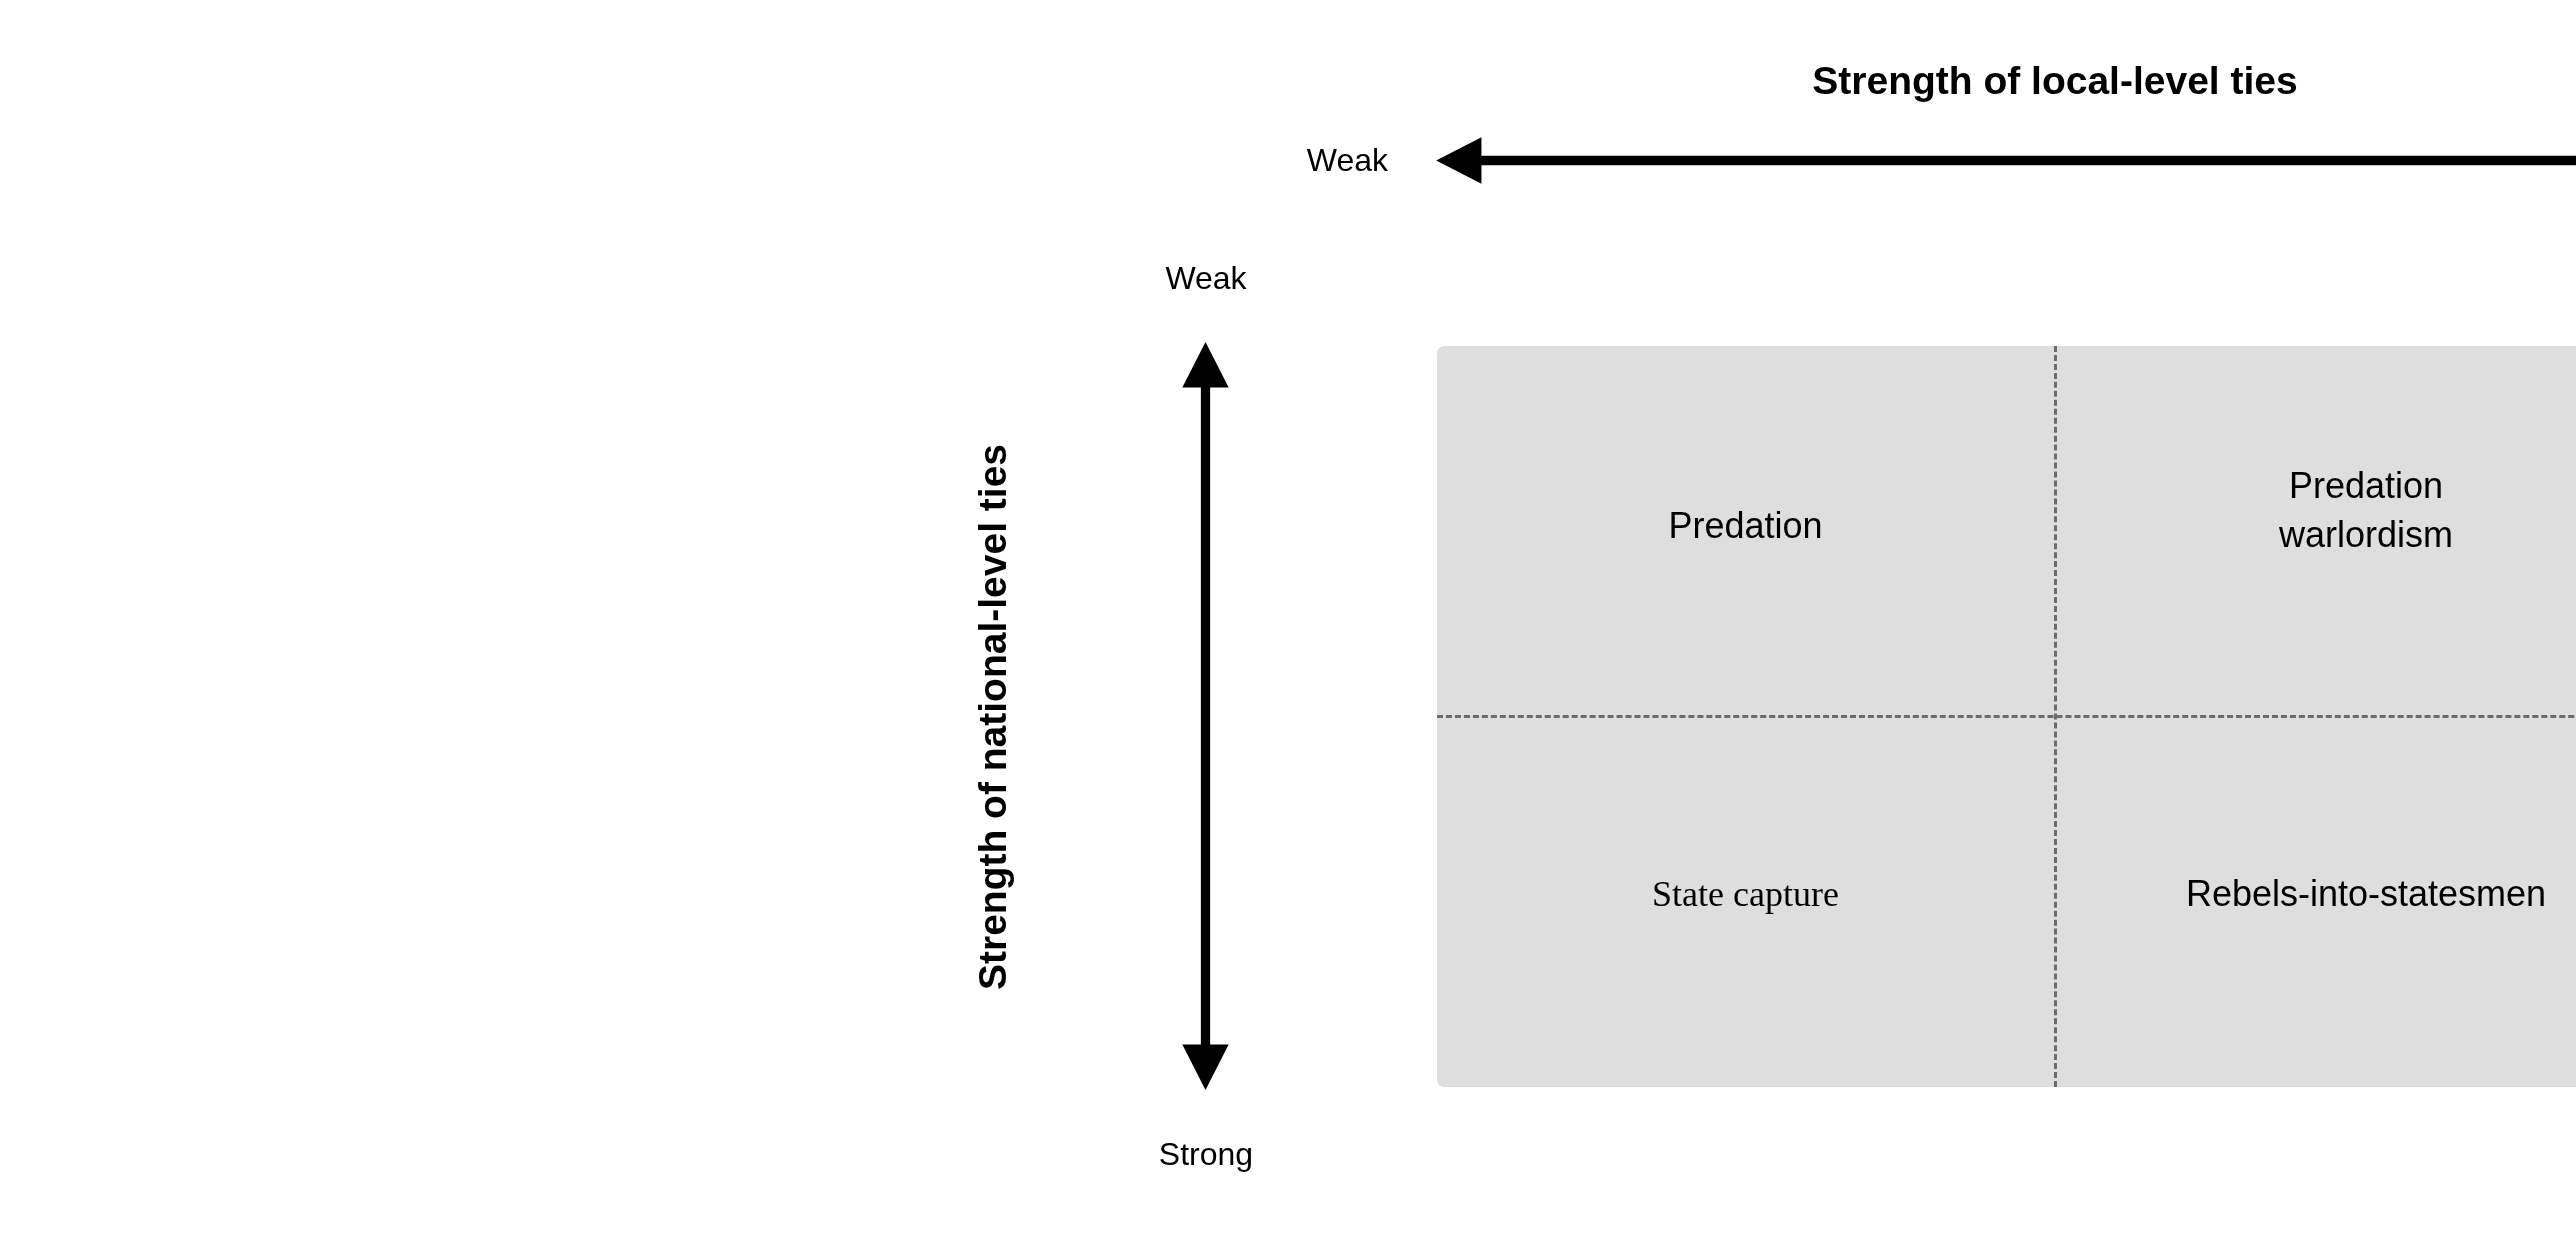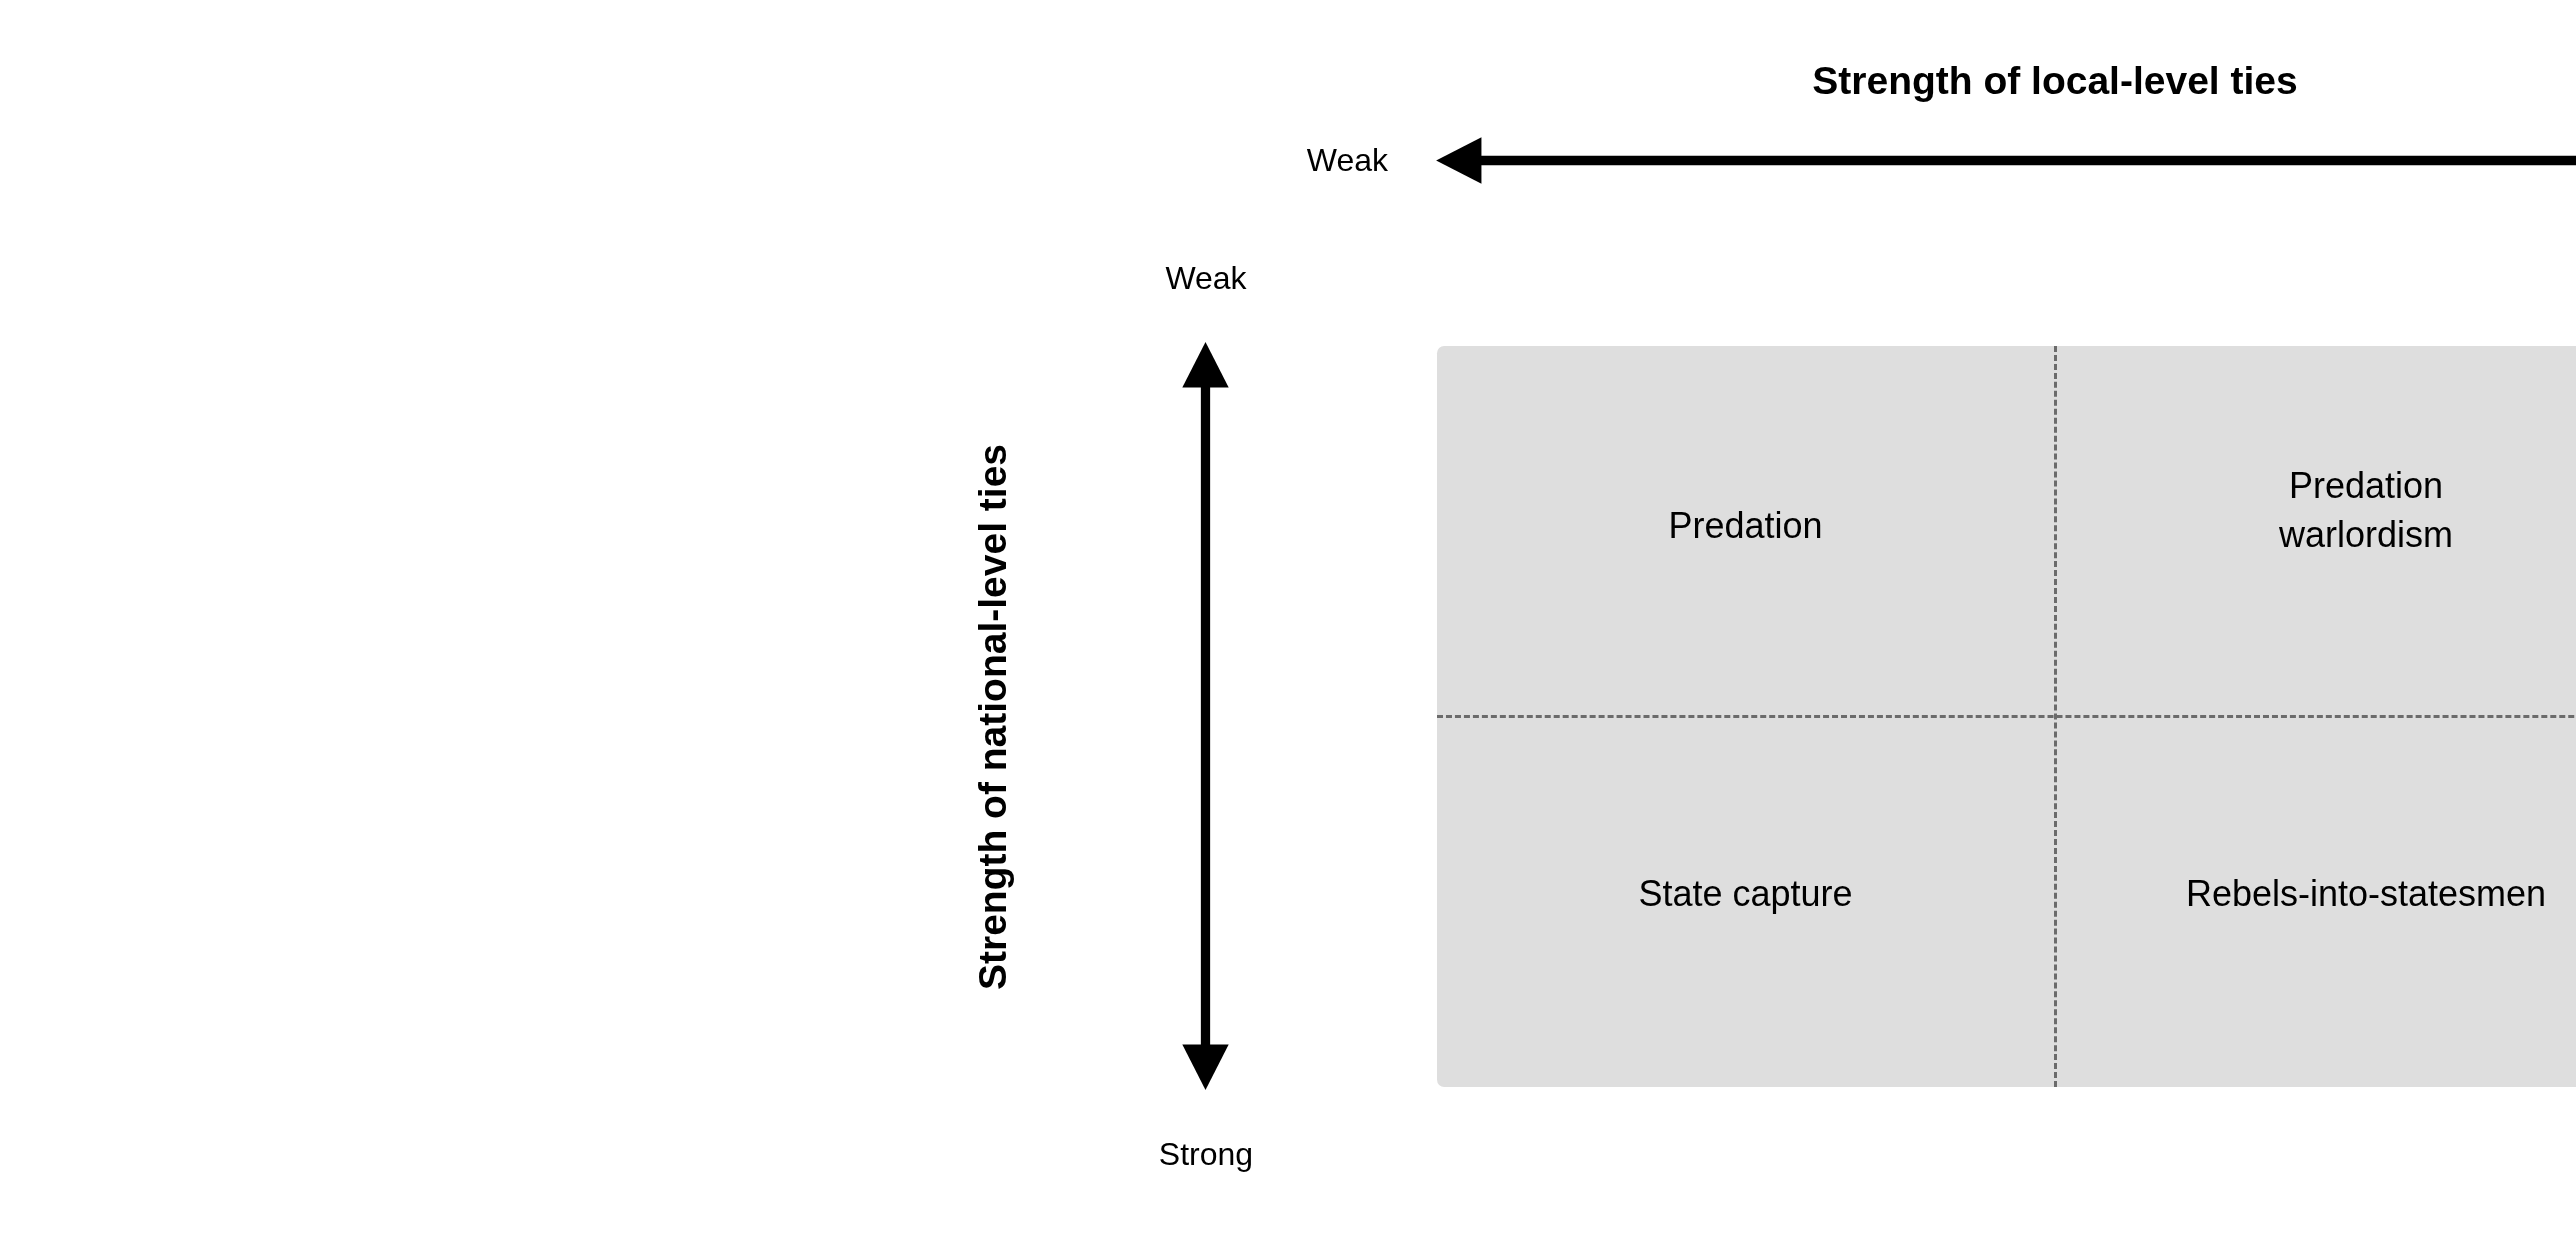--- a/index.html
+++ b/index.html
@@ -124,21 +124,21 @@
     display: flex;
     align-items: center;
     justify-content: center;
     text-align: center;
     font-size: 36px;
     line-height: 1.35;
     color: #000000;
   }
   .q-tl { left: 0px;    top: 0px;   width: 617px; height: 369px; text-align: right; }
   .q-tr { left: 621px; top: 0px;   width: 616px; height: 369px; }
-  .q-bl { left: 0px;    top: 373px; width: 617px; height: 368px; }
+  .q-bl { left: 0px;    top: 373px; width: 617px; height: 368px; font-family: Liberation Serif, serif; }
   .q-br { left: 621px; top: 373px; width: 616px; height: 368px; }
 
   .q-tl .q-text { transform: translateY(-4.1px); }
   .q-tr .q-text { transform: translateY(-19.6px); }
   .q-bl .q-text { transform: translateY(-9.3px); }
   .q-br .q-text { transform: translateY(-9.3px); }
 </style>
 </head>
 <body>
 

